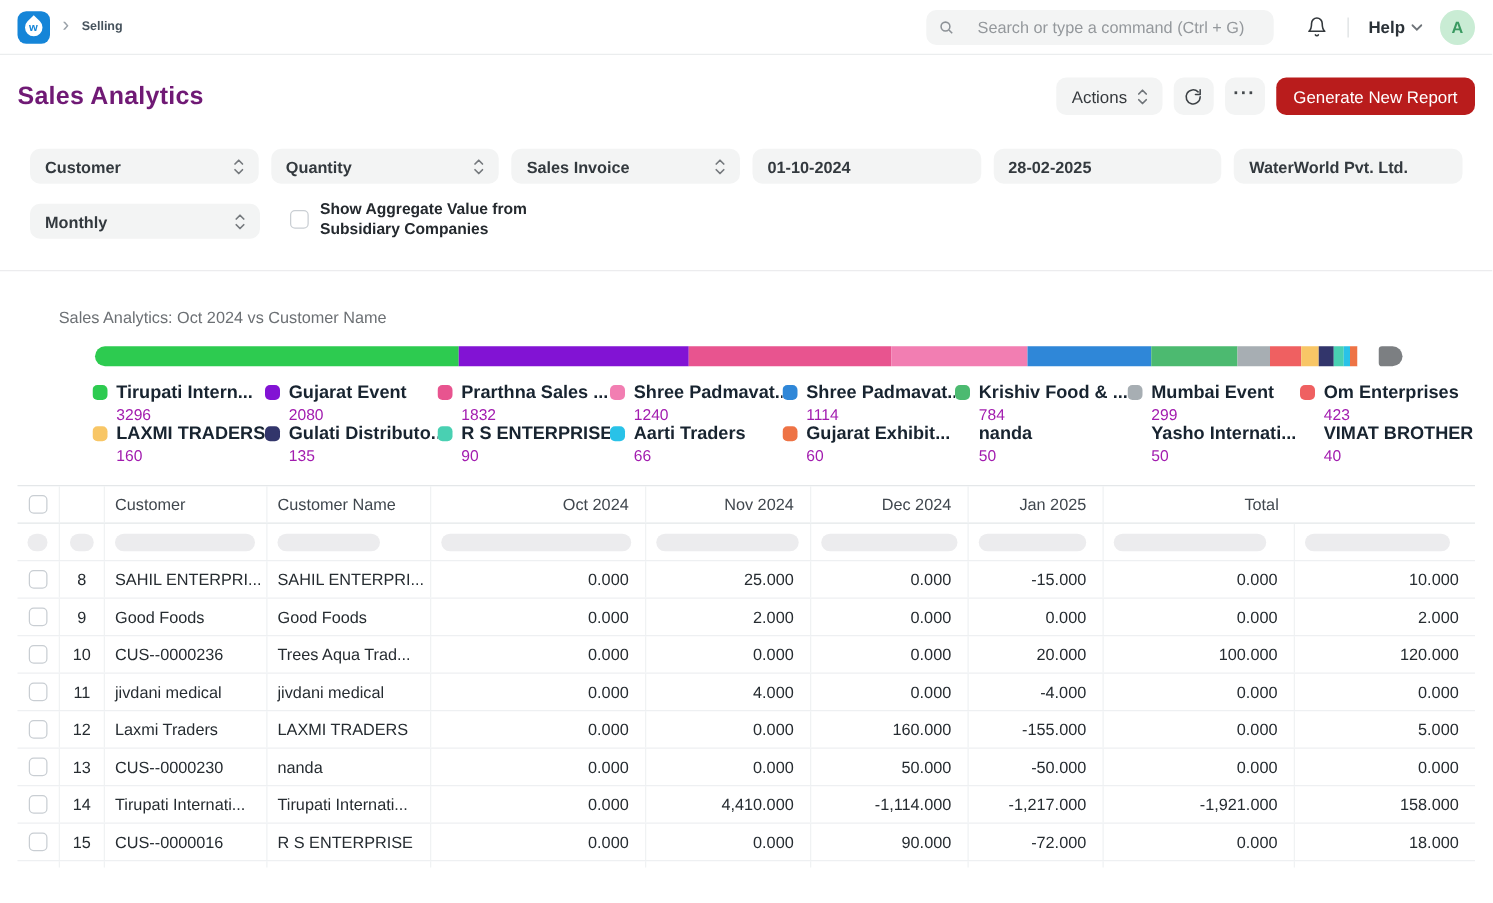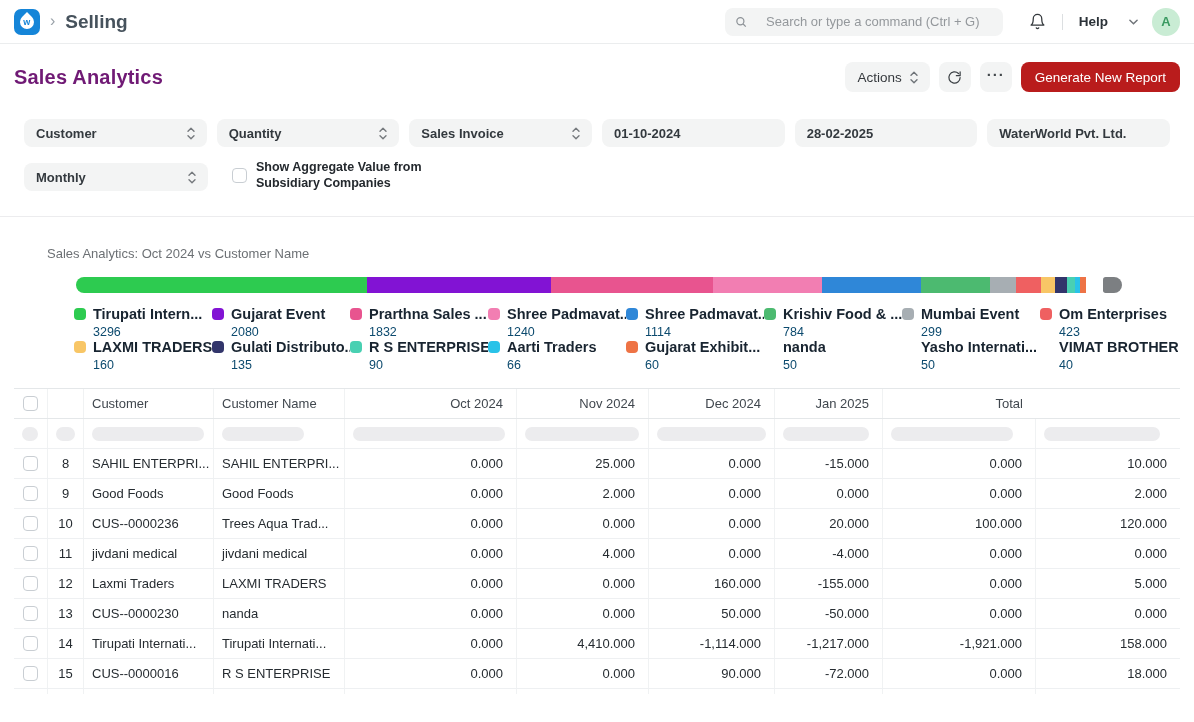--- a/index.html
+++ b/index.html
@@ -10,31 +10,31 @@
   .navbar { height:44px; display:flex; align-items:center; padding:0 14px;
     border-bottom:1px solid #ebedee; background:#fff; }
   .nav-left { display:flex; align-items:center; gap:10px; }
   .logo { width:26px; height:26px; border-radius:7px; background:#1585d8;
     display:flex; align-items:center; justify-content:center; cursor:pointer; }
   .logo .drop { width:14px; height:14px; background:#fff;
     border-radius:0 50% 50% 50%; transform:rotate(45deg);
     display:flex; align-items:center; justify-content:center; }
   .logo .drop span { transform:rotate(-45deg); color:#1585d8; font-size:9px; font-weight:700; }
   .crumb-sep { color:#9aa2a9; font-size:16px; line-height:1; margin-top:-2px; }
-  .crumb { font-size:19px; font-weight:600; color:#46525c; text-decoration:none; cursor:pointer; }
+  .crumb { font-size:10px; font-weight:600; color:#46525c; text-decoration:none; cursor:pointer; }
   .nav-right { margin-left:auto; display:flex; align-items:center; }
   .searchbar { width:278px; height:28px; background:#f3f4f4; border-radius:8px;
     display:flex; align-items:center; gap:19px; padding:0 10px; cursor:text; }
   .searchbar input { border:none; outline:none; background:transparent; width:100%;
     font-size:13px; color:#6f7479; font-family:inherit; }
   .searchbar input::placeholder { color:#94989c; }
   .iconbtn { background:none; border:none; cursor:pointer; display:flex; align-items:center; }
   .bell { margin-left:26px; }
   .vsep { width:1px; height:16px; background:#dcdfe1; margin:0 16px; }
-  .help { font-size:13.5px; font-weight:600; color:#2b3238; gap:21px; font-family:inherit; }
+  .help { font-size:13.5px; font-weight:600; color:#2b3238; gap:5px; font-family:inherit; }
   .avatar { width:28px; height:28px; border-radius:50%; background:#c9ecd4; margin-left:14px;
     display:flex; align-items:center; justify-content:center; cursor:pointer; }
   .avatar span { color:#3a9a61; font-size:13px; font-weight:700; }
 
   
   .page-head { display:flex; align-items:center; padding:0 14px; margin-top:17px; height:32px; }
   .page-head h1 { font-size:20px; font-weight:700; letter-spacing:.2px; color:#701a75; }
   .head-actions { margin-left:auto; display:flex; align-items:center; gap:9px; }
   .btn { height:30px; border:none; border-radius:8px; font-family:inherit; font-size:13.5px;
     display:flex; align-items:center; justify-content:center; cursor:pointer; }
@@ -63,21 +63,21 @@
   .chart-bar { margin:16px 0 0 76px; width:1046px; height:16px; display:flex; }
   .seg { height:16px; }
   .seg:first-child { border-radius:8px 0 0 8px; }
   .seg-others { border-radius:3px 9px 9px 3px; margin-left:5px; }
   .chart-legend { margin:13px 16px 0 74px; display:grid; grid-template-columns:repeat(8,138px);
     }
   .lg-item { overflow:hidden; white-space:nowrap; cursor:default; }
   .lg-top { display:flex; align-items:center; gap:7px; }
   .lg-marker { width:12px; height:12px; border-radius:4px; flex:0 0 auto; }
   .lg-name { font-size:14.5px; font-weight:700; color:#182430; }
-  .lg-value { margin-left:19px; margin-top:3px; font-size:12.5px; color:#0c4a6e; }
+  .lg-value { margin-left:19px; margin-top:3px; font-size:12.5px; color:#a21caf; }
 
   
   .datatable { margin:16px 0 0 14px; width:1166px; border-top:1px solid #e4e7e9; }
   .trow { display:grid; height:30px;
     grid-template-columns:34px 36px 130px 131px 172px 132px 126px 108px 153px 144px;
     border-bottom:1px solid #eef0f2; }
   .trow.thead { border-bottom:1px solid #e4e7e9; }
   .td { display:flex; align-items:center; padding:0 8px; font-size:13px; color:#262c31;
     border-right:1px solid #f0f2f3; overflow:hidden; white-space:nowrap; }
   .td:last-child { border-right:none; }

